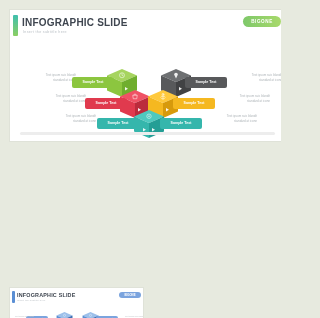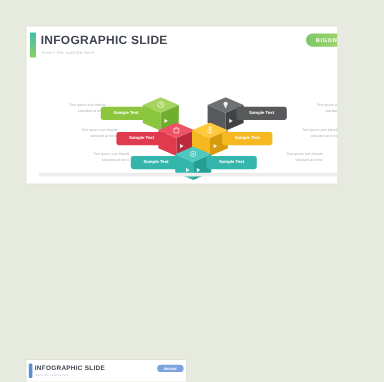--- a/index.html
+++ b/index.html
@@ -2,21 +2,21 @@
 <html><head>
 <meta charset="utf-8">
 <style>
   html,body{margin:0;padding:0;}
   body{
     width:281px;height:318px;overflow:hidden;
     background:#e7eadf;
     font-family:"Liberation Sans",sans-serif;
     -webkit-font-smoothing:antialiased;
   }
-  .page{position:relative;width:281px;height:278px;box-sizing:border-box;padding:18px;}
+  .page{position:relative;width:281px;height:278px;box-sizing:border-box;padding:6px;}
 
   
   .slide{position:relative;background:#ffffff;box-sizing:border-box;overflow:hidden;}
   .accent-bar{position:absolute;border-radius:1px;}
   .s-title{position:absolute;font-weight:bold;color:#3f4650;letter-spacing:.2px;white-space:nowrap;}
   .s-sub{position:absolute;color:#b9bfc4;white-space:nowrap;}
   .badge{position:absolute;border-radius:99px;color:#ffffff;text-align:center;white-space:nowrap;overflow:hidden;}
   .footbar{position:absolute;background:#ededed;border-radius:2px;}
 
   

